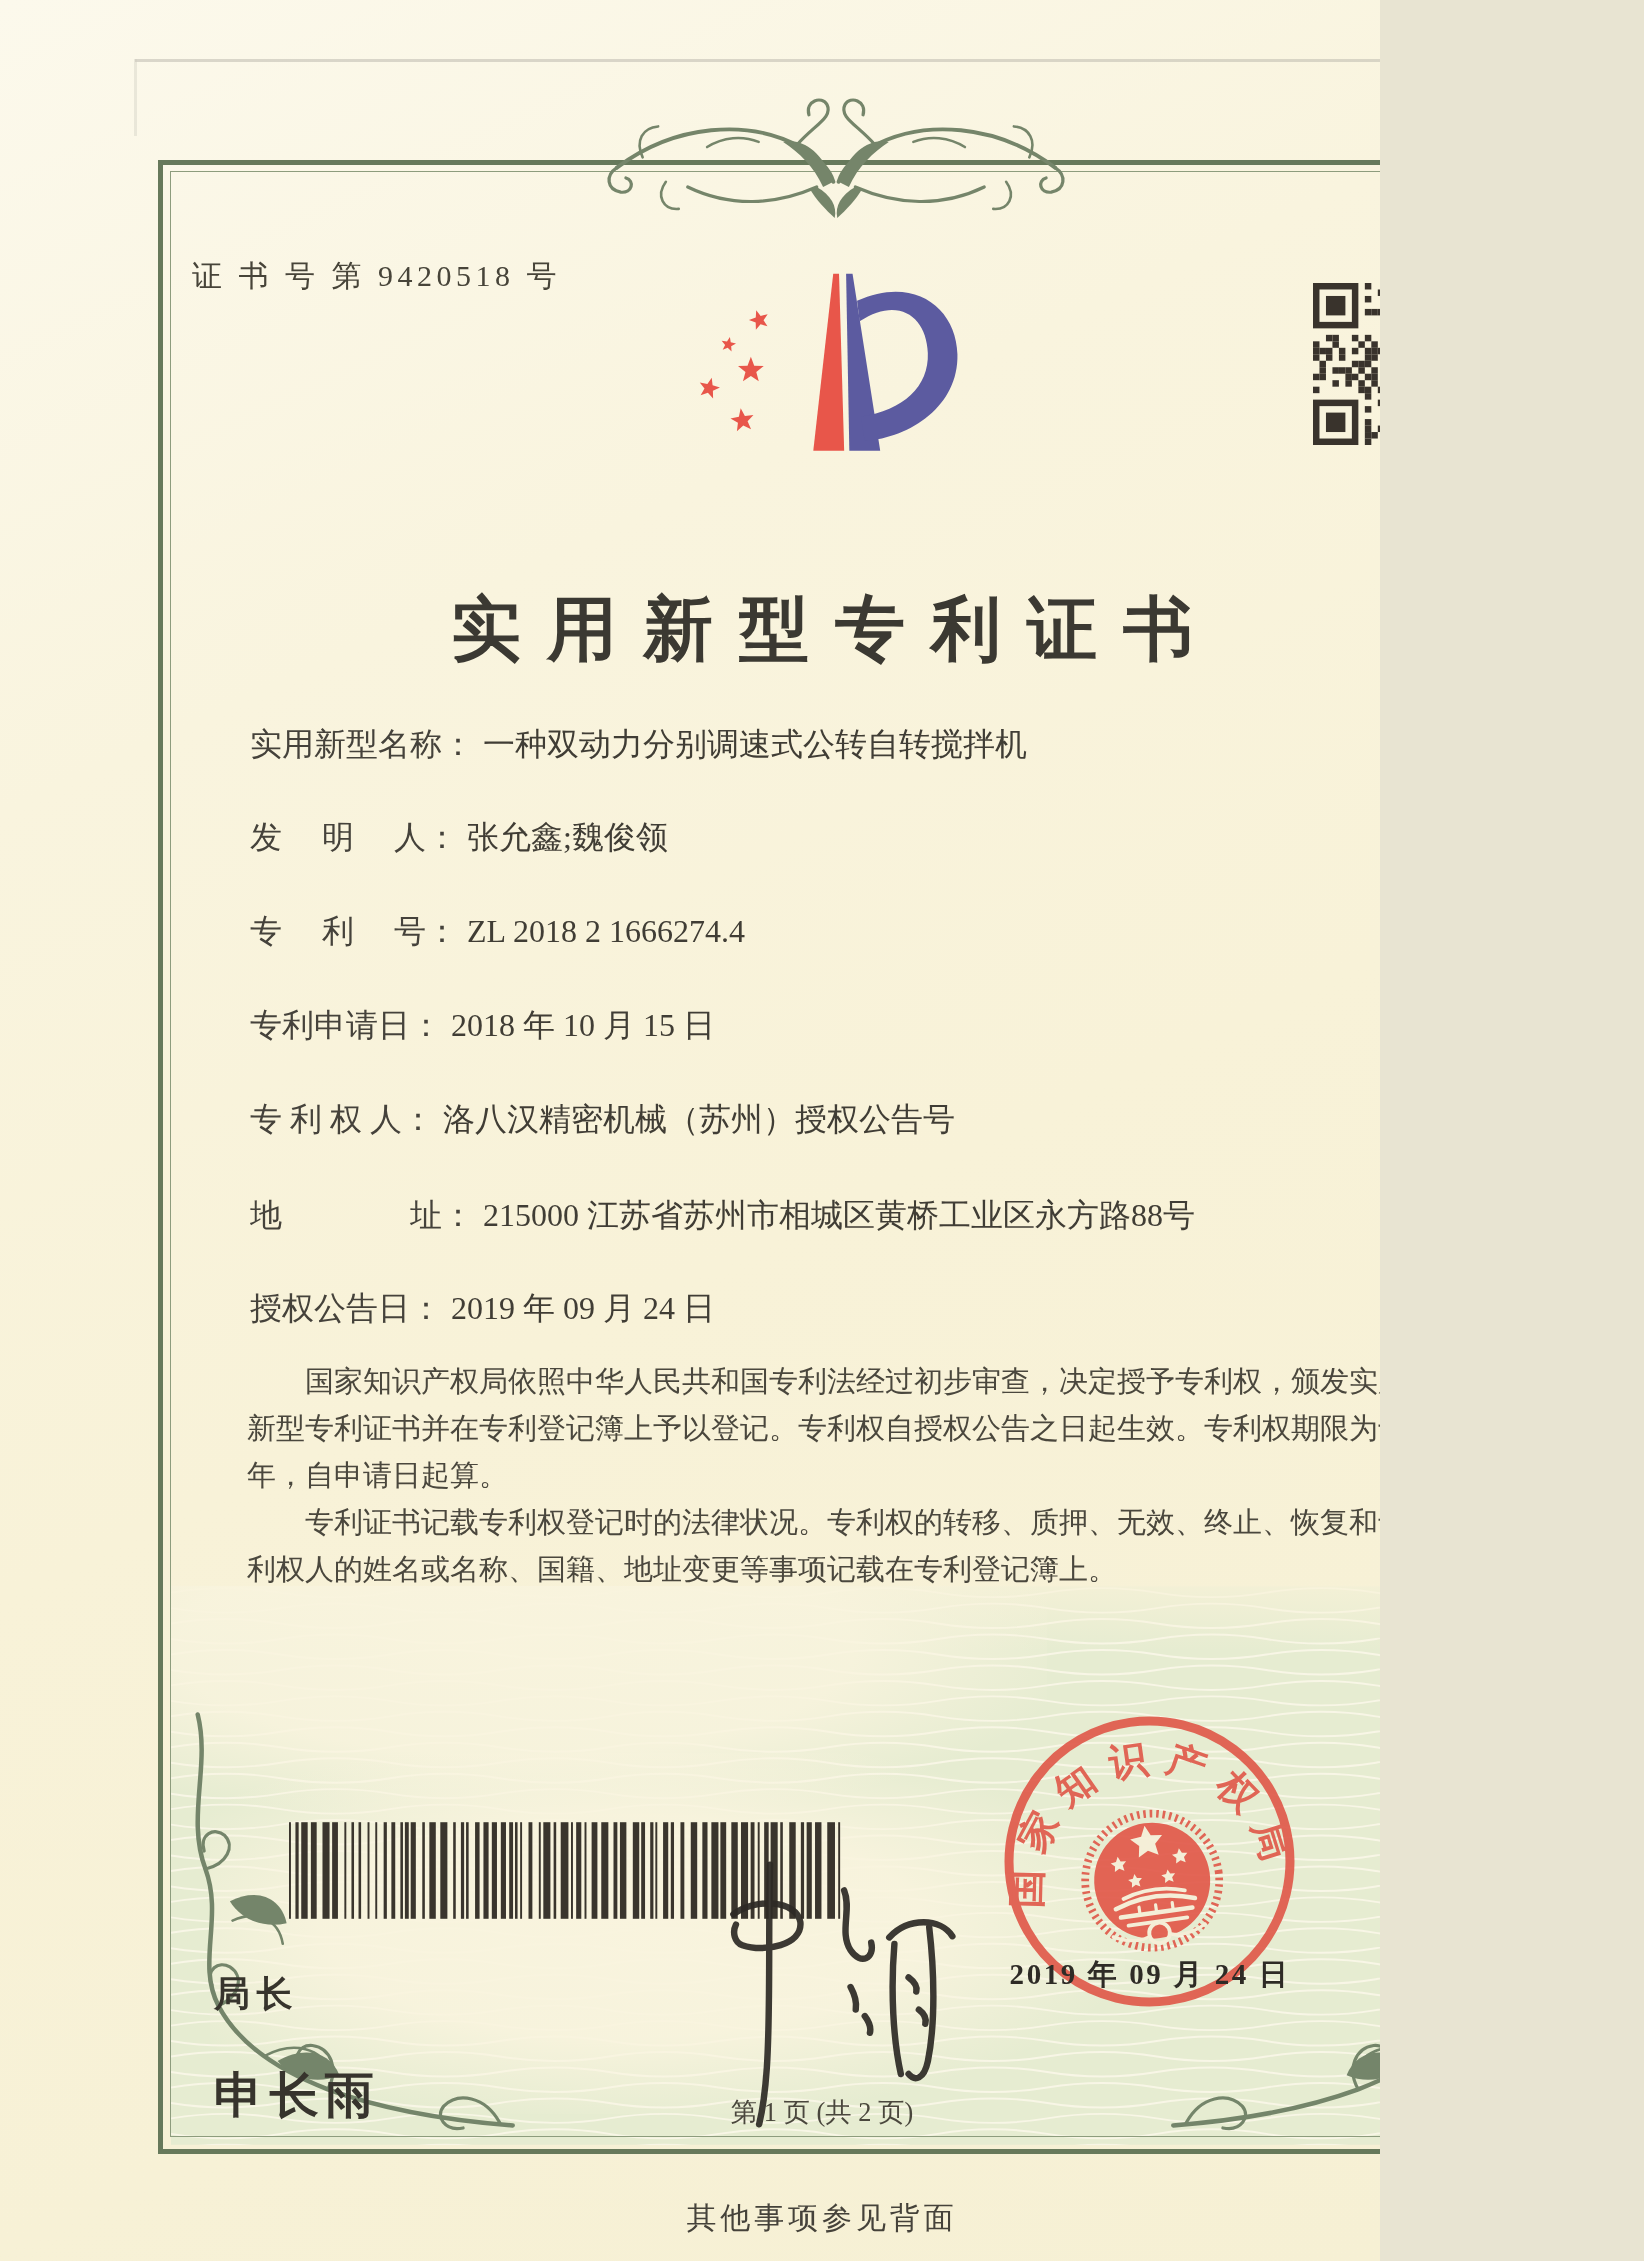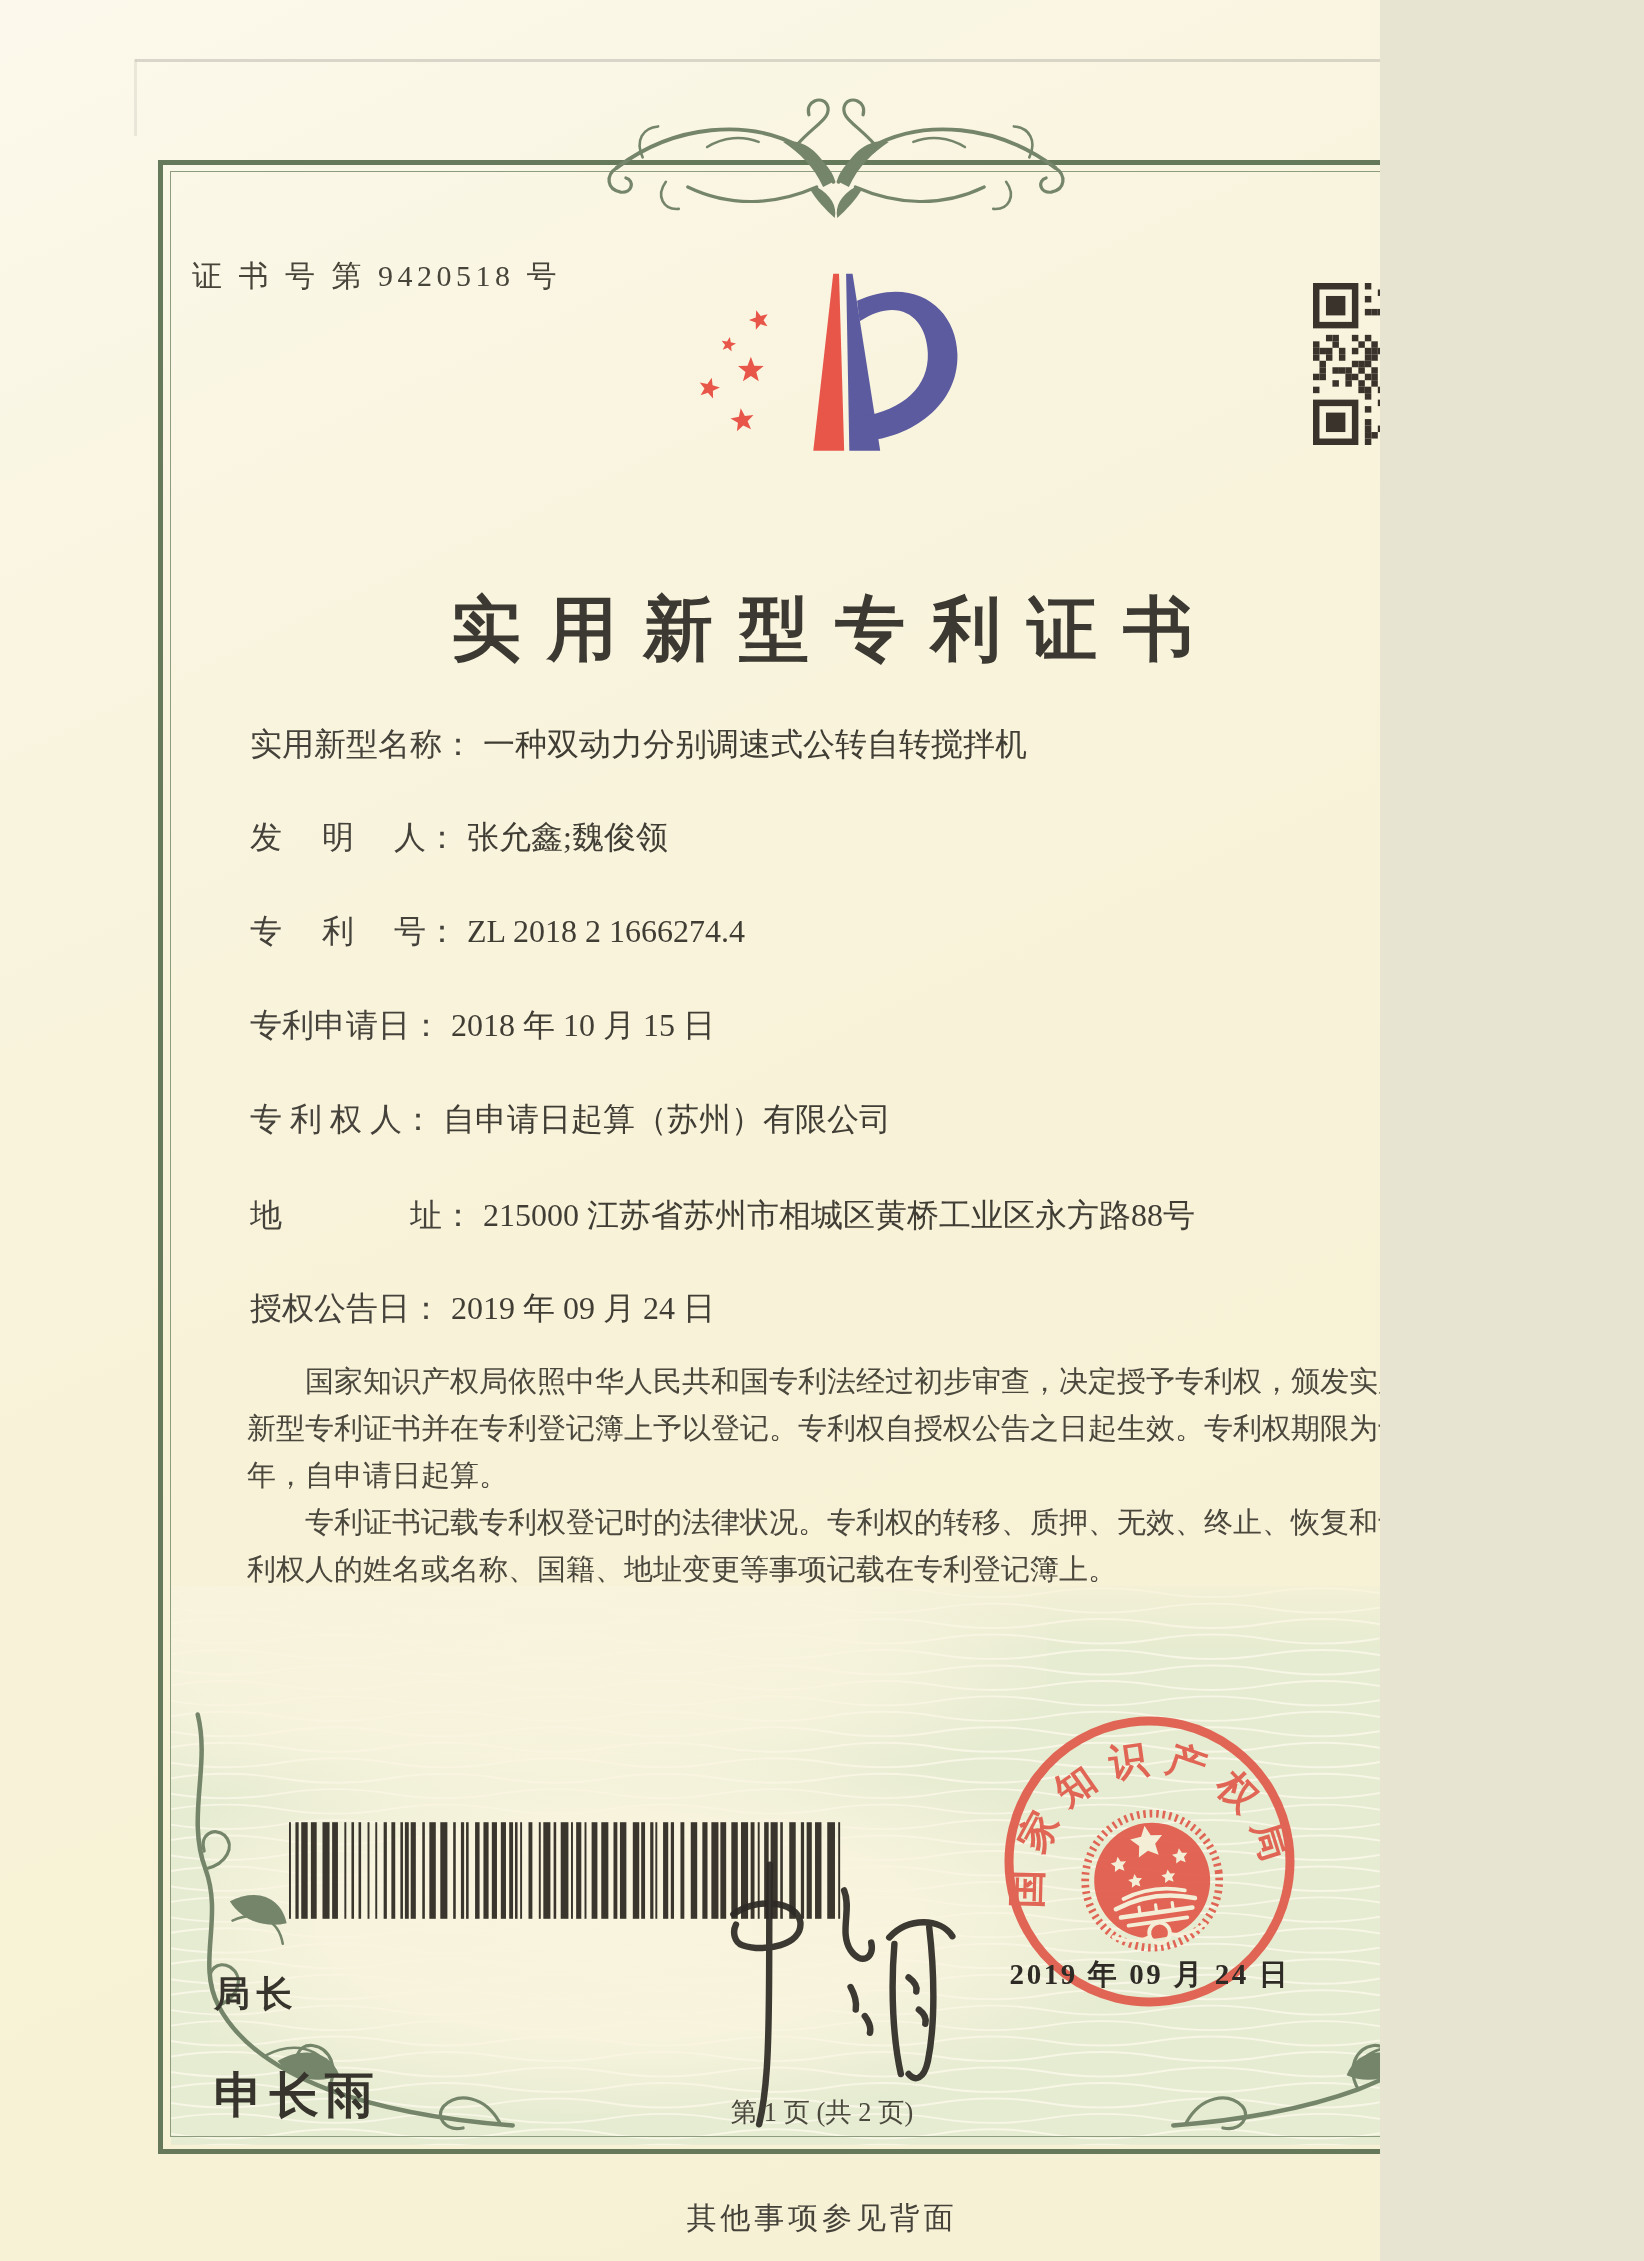--- a/index.html
+++ b/index.html
@@ -385,21 +385,21 @@
   <div class="abs frow" style="top:816px">
     <span class="lab">发　 明　 人：</span><span class="val">张允鑫;魏俊领</span>
   </div>
   <div class="abs frow" style="top:910px">
     <span class="lab">专　 利　 号：</span><span class="val">ZL 2018 2 1666274.4</span>
   </div>
   <div class="abs frow" style="top:1004px">
     <span class="lab">专利申请日：</span><span class="val">2018 年 10 月 15 日</span>
   </div>
   <div class="abs frow" style="top:1098px">
-    <span class="lab">专 利 权 人：</span><span class="val">自申请日起算（苏州）有限公司</span>
+    <span class="lab">专 利 权 人：</span><span class="val">洛八汉精密机械（苏州）授权公告号</span>
   </div>
   <div class="abs frow" style="top:1194px">
     <span class="lab">地　　　　址：</span><span class="val">215000 江苏省苏州市相城区黄桥工业区永方路88号</span>
   </div>
   <div class="abs frow" style="top:1287px">
     <span class="lab">授权公告日：</span><span class="val">2019 年 09 月 24 日</span>
   </div>
 
   <div class="abs body-text">
     <p>国家知识产权局依照中华人民共和国专利法经过初步审查，决定授予专利权，颁发实用新型专利证书并在专利登记簿上予以登记。专利权自授权公告之日起生效。专利权期限为十年，自申请日起算。</p>

